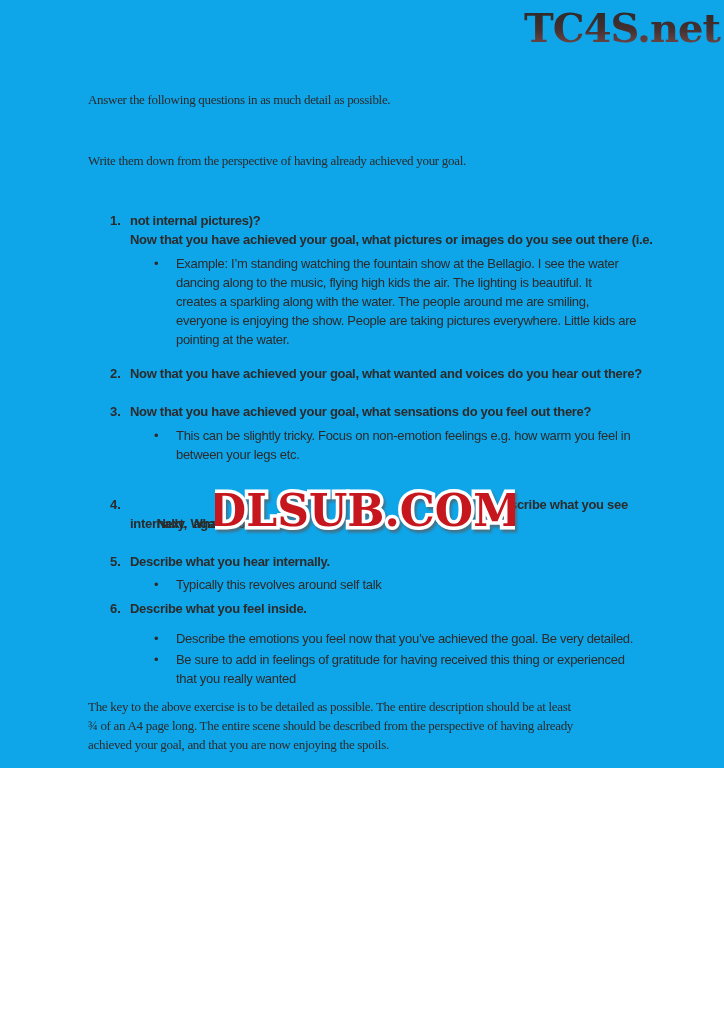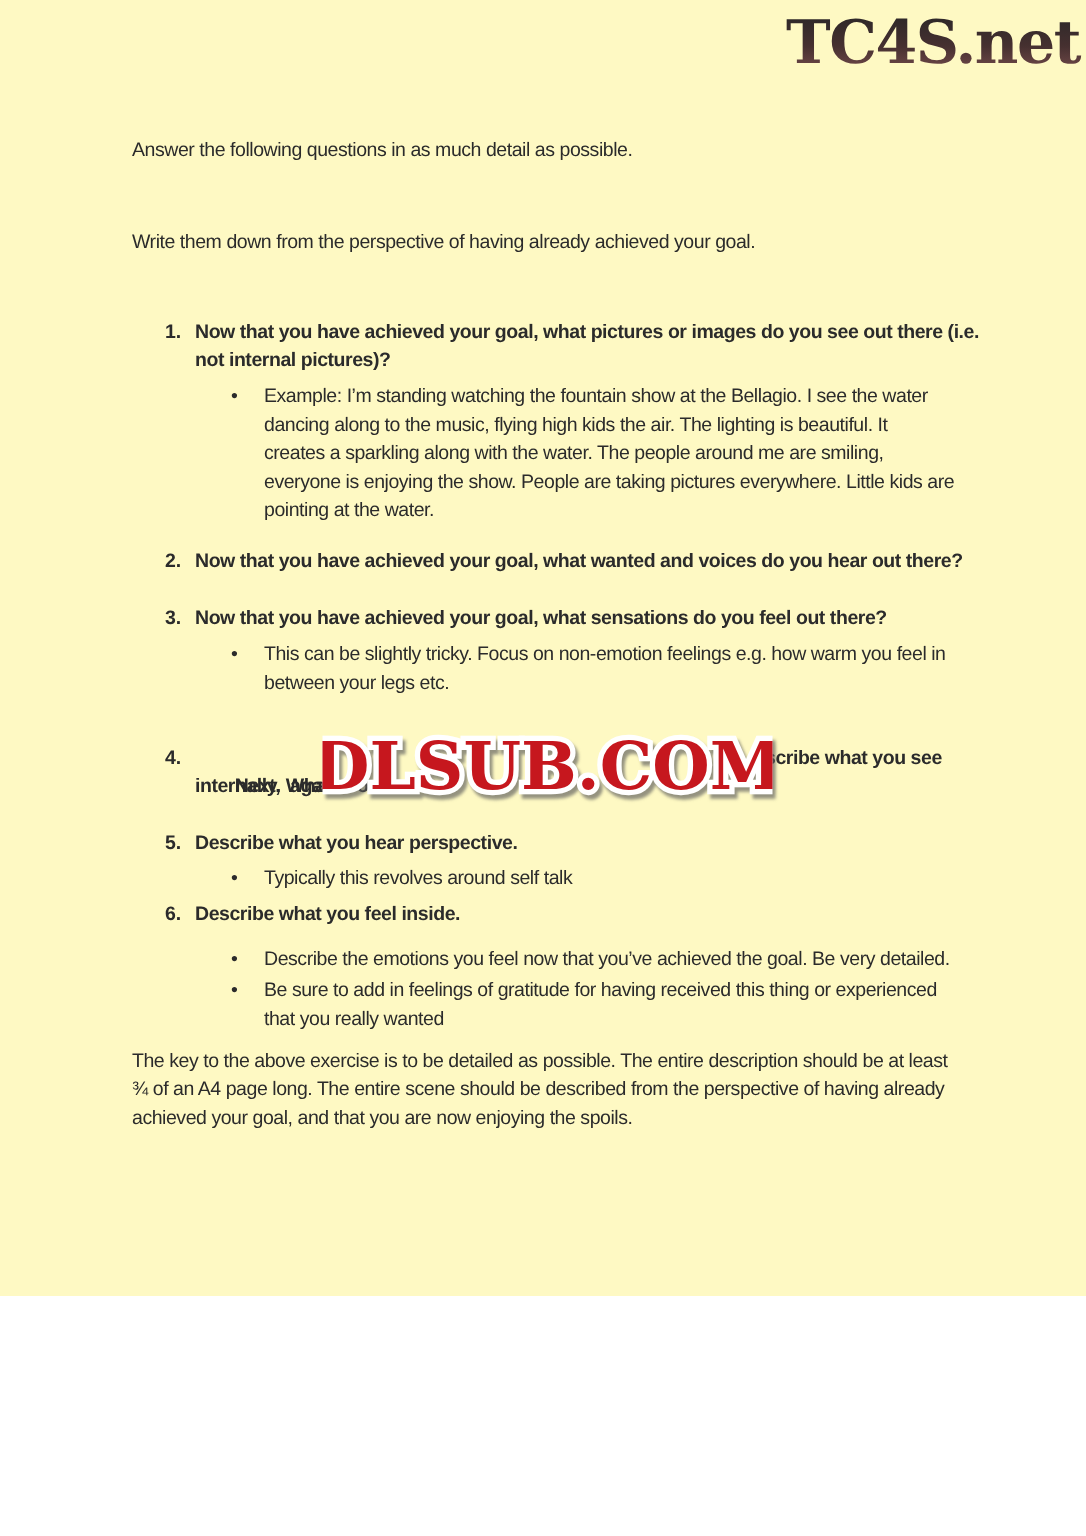--- a/index.html
+++ b/index.html
@@ -1,22 +1,22 @@
 <!DOCTYPE html>
 <html><head>
 <meta charset="utf-8">
 <style>
   html,body { margin:0; padding:0; background:#ffffff; }
   .page {
-    position:relative; width:724px; height:864px; background:#fef9c3;
+    position:relative; width:724px; height:768px; background:#0ea5e9;
     font-family:"Liberation Sans", sans-serif; color:#2b2b2b; overflow:hidden;
   }
   .line { height:19px; line-height:19px; font-size:13px; letter-spacing:-0.3px; white-space:pre; }
   .b { font-weight:bold; }
-  .para { position:absolute; left:88px; }
+  .para { position:absolute; left:88px;font-family:Liberation Serif, serif; }
   .q { position:absolute; left:110px; display:flex; }
   .qnum { width:20px; font-weight:bold; font-size:13px; line-height:19px; flex:0 0 20px; }
   .qbody { position:relative; }
   .bullets { margin-top:5px; }
   .bullet { display:flex; margin-left:24px; }
   .dot { width:22px; flex:0 0 22px; font-size:13px; line-height:19px; }
   .wm { position:absolute; pointer-events:none; }
   .wm-top { left:522px; top:2px; }
   .wm-mid { left:215px; top:481px; filter:drop-shadow(2px 3px 1px rgba(90,90,90,0.65)); }
   .wm-bottom { left:422px; top:979px; }
@@ -41,22 +41,22 @@
   <div class="para" style="top:90px">
     <div class="line">Answer the following questions in as much detail as possible.</div>
   </div>
   <div class="para" style="top:151px">
     <div class="line">Write them down from the perspective of having already achieved your goal.</div>
   </div>
 
   <div class="q" style="top:211px">
     <div class="qnum">1.</div>
     <div class="qbody">
+      <div class="line b">not internal pictures)?</div>
       <div class="line b">Now that you have achieved your goal, what pictures or images do you see out there (i.e.</div>
-      <div class="line b">not internal pictures)?</div>
       <div class="bullets">
         <div class="bullet">
           <div class="dot">•</div>
           <div>
             <div class="line">Example: I’m standing watching the fountain show at the Bellagio. I see the water</div>
             <div class="line">dancing along to the music, flying high kids the air. The lighting is beautiful. It</div>
             <div class="line">creates a sparkling along with the water. The people around me are smiling,</div>
             <div class="line">everyone is enjoying the show. People are taking pictures everywhere. Little kids are</div>
             <div class="line">pointing at the water.</div>
           </div>
@@ -99,21 +99,21 @@
     </div>
   </div>
 
   <svg class="wm wm-mid" width="300" height="62">
     <text x="150" y="45" text-anchor="middle" font-family="DejaVu Serif, serif" font-size="44" font-weight="bold" fill="#c6171e" stroke="#ffffff" stroke-width="7" paint-order="stroke" letter-spacing="0">DLSUB.COM</text>
   </svg>
 
   <div class="q" style="top:552px">
     <div class="qnum">5.</div>
     <div class="qbody">
-      <div class="line b">Describe what you hear perspective.</div>
+      <div class="line b">Describe what you hear internally.</div>
       <div class="bullets" style="margin-top:4px">
         <div class="bullet">
           <div class="dot">•</div>
           <div>
             <div class="line">Typically this revolves around self talk</div>
           </div>
         </div>
       </div>
     </div>
   </div>

